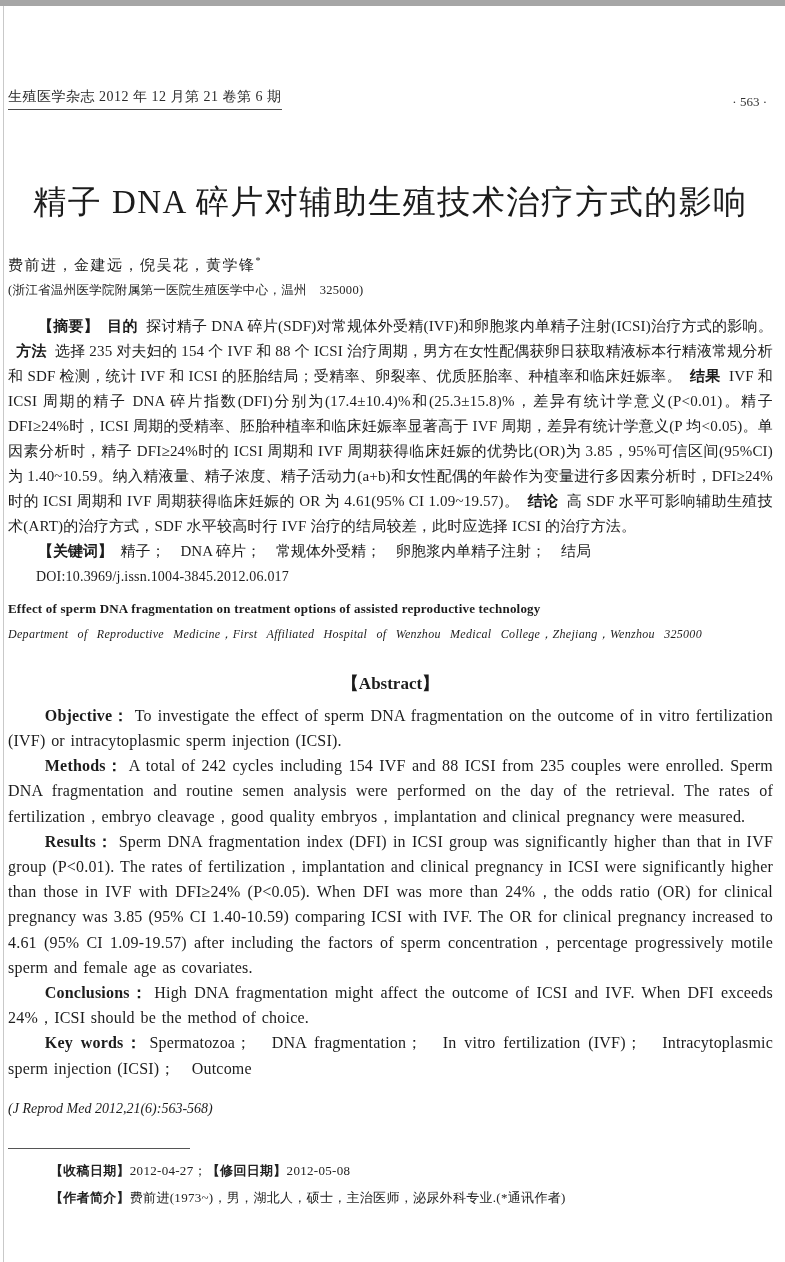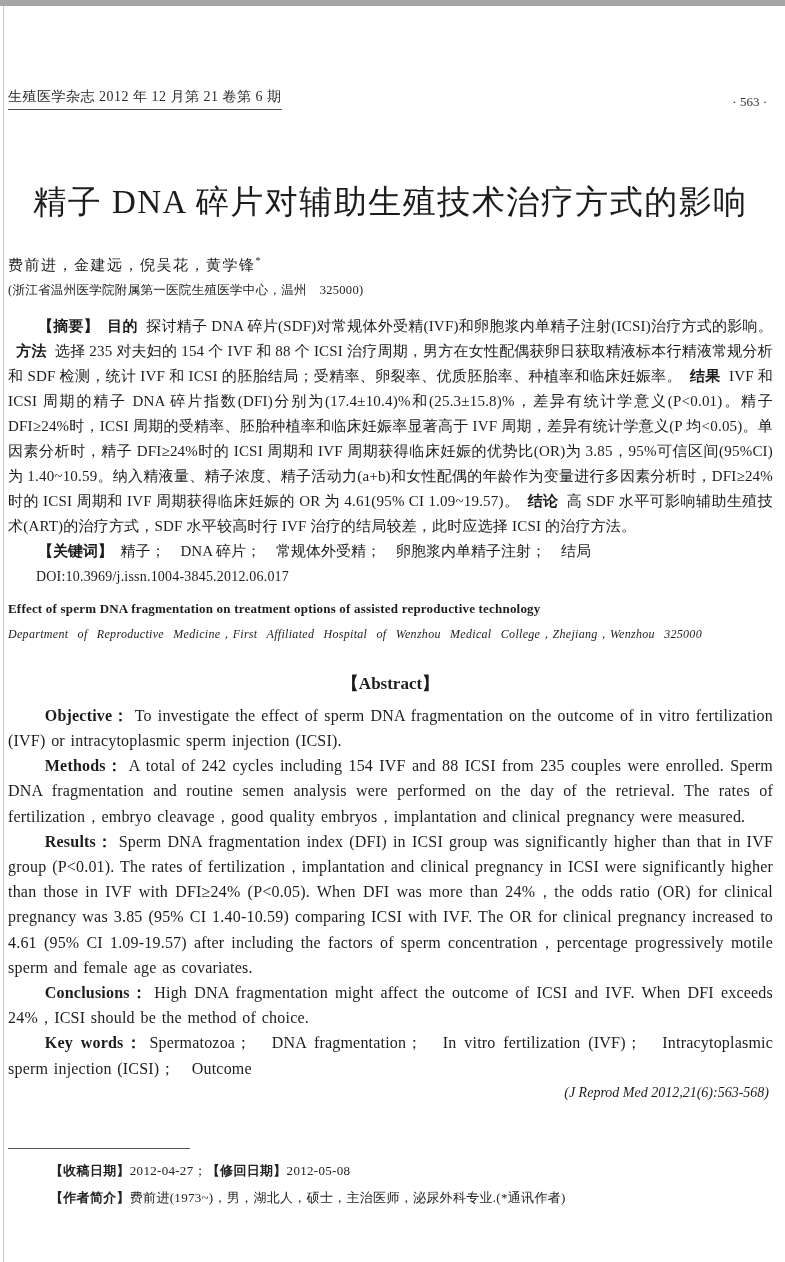--- a/index.html
+++ b/index.html
@@ -58,21 +58,21 @@
   }
   .abstract-heading{margin-top:25px;text-align:center;font-size:17px;font-weight:bold;line-height:22px;}
 
   .en-abstract{margin-top:8px;}
   .en-abstract p{
     margin:0;font-size:16px;line-height:25.2px;
     text-align:justify;text-indent:2.3em;word-spacing:1.5px;letter-spacing:.2px;
   }
   .p-label{font-weight:bold;margin-right:.35em;}
 
-  .citation-line{margin-top:4px;text-align:right;font-size:14px;font-style:italic;padding-right:4px;}
+  .citation-line{margin-top:20px;font-size:14px;font-style:italic;padding-right:4px;}
 
   
   .footnote{position:absolute;left:8px;right:12px;top:1148px;font-size:13px;line-height:27px;color:#222;}
   .footnote-rule{width:182px;height:1px;background:#555;margin-bottom:8px;}
   .fn-line{padding-left:42px;letter-spacing:.3px;}
   .fn-label{font-weight:bold;}
 </style>
 </head>
 <body>
 

